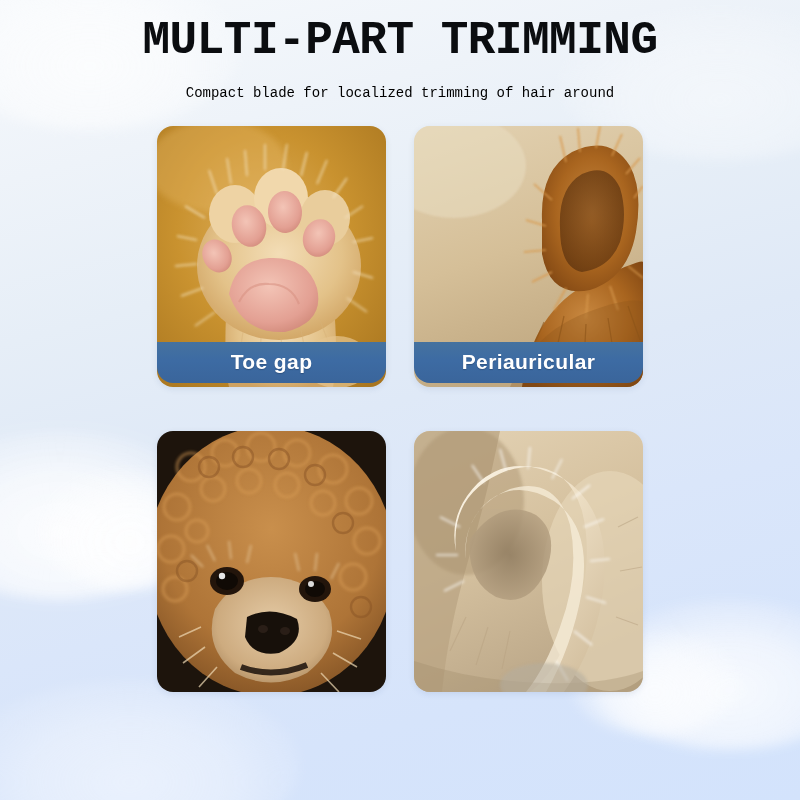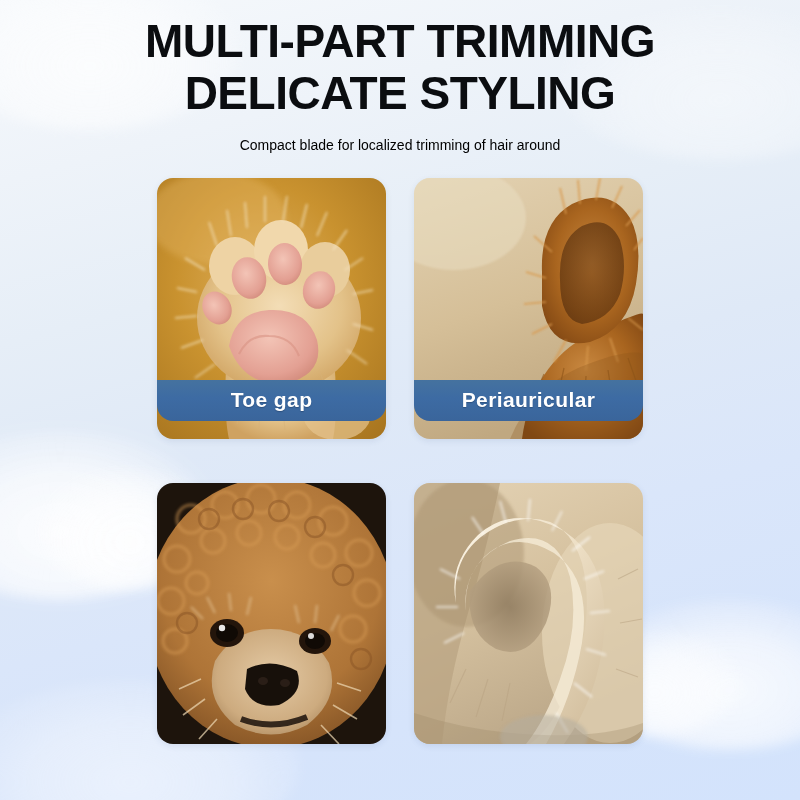--- a/index.html
+++ b/index.html
@@ -46,20 +46,21 @@
   .cloud-ml2{ left: 40px;   top: 470px;  width: 180px; height: 120px; opacity: .9; }
   .cloud-mr { right: -70px; top: 600px;  width: 280px; height: 150px; opacity: .85; }
   .cloud-mr2{ right: 60px;  top: 630px;  width: 170px; height: 105px; opacity: .75; }
   .cloud-bl { left: -40px;  bottom: -50px; width: 340px; height: 170px; opacity: .5; }
 
   
   .header {
     position: relative;
     padding-top: 16px;
     text-align: center;
+    font-family: Liberation Mono, monospace;
   }
   .headline {
     color: #0b0d10;
     font-weight: 700;
     font-size: 46px;
     line-height: 1.13;
     letter-spacing: -0.5px;
     white-space: nowrap;
   }
   .subhead {
@@ -96,21 +97,21 @@
     position: absolute;
     left: 0; top: 0;
     width: 229px;
     height: 261px;
     display: block;
   }
 
   .card-label {
     position: absolute;
     left: 0;
-    bottom: 18px;
+    bottom: 4px;
     width: 229px;
     height: 41px;
     background: linear-gradient(180deg, #45729f 0%, #3d6ba3 45%, #3a659b 100%);
     border-radius: 0 0 16px 16px;
     display: flex;
     align-items: center;
     justify-content: center;
   }
   .card-label-text {
     color: #ffffff;
@@ -129,21 +130,20 @@
   <div class="cloud cloud-tr"></div>
   <div class="cloud cloud-ml"></div>
   <div class="cloud cloud-ml2"></div>
   <div class="cloud cloud-mr"></div>
   <div class="cloud cloud-mr2"></div>
   <div class="cloud cloud-bl"></div>
 </div>
 
 <div class="header">
   <div class="headline">MULTI-PART TRIMMING</div>
-  <div class="headline">DELICATE STYLING</div>
   <div class="subhead">
     <span class="subhead-line">Compact blade for localized trimming of hair around</span>
   </div>
 </div>
 
 <div class="grid">
 
   <div class="card">
     <svg class="card-photo" viewBox="0 0 229 261" preserveAspectRatio="xMidYMid slice">
       <defs>

